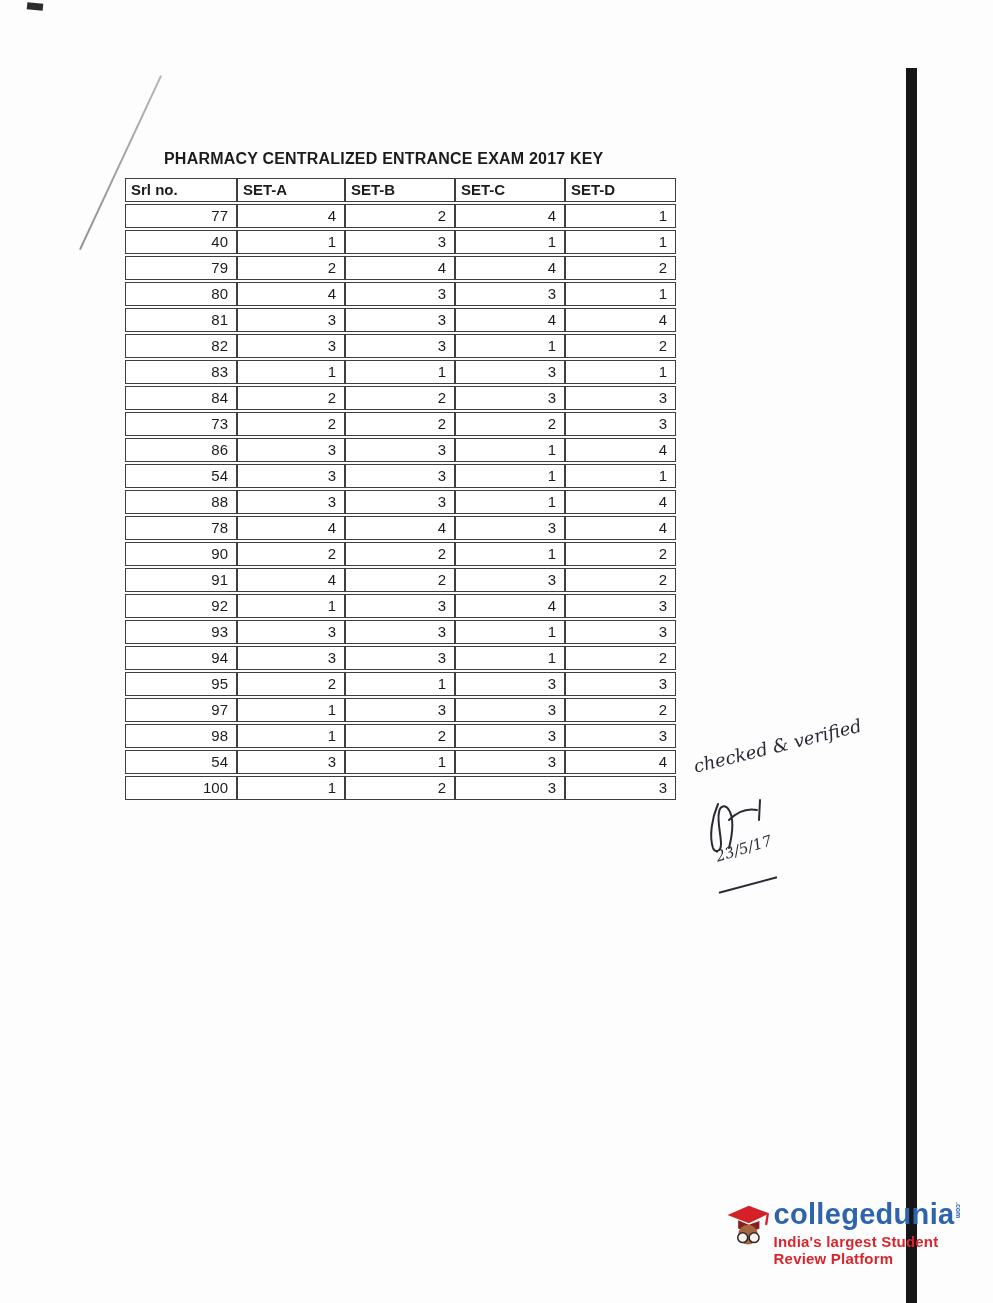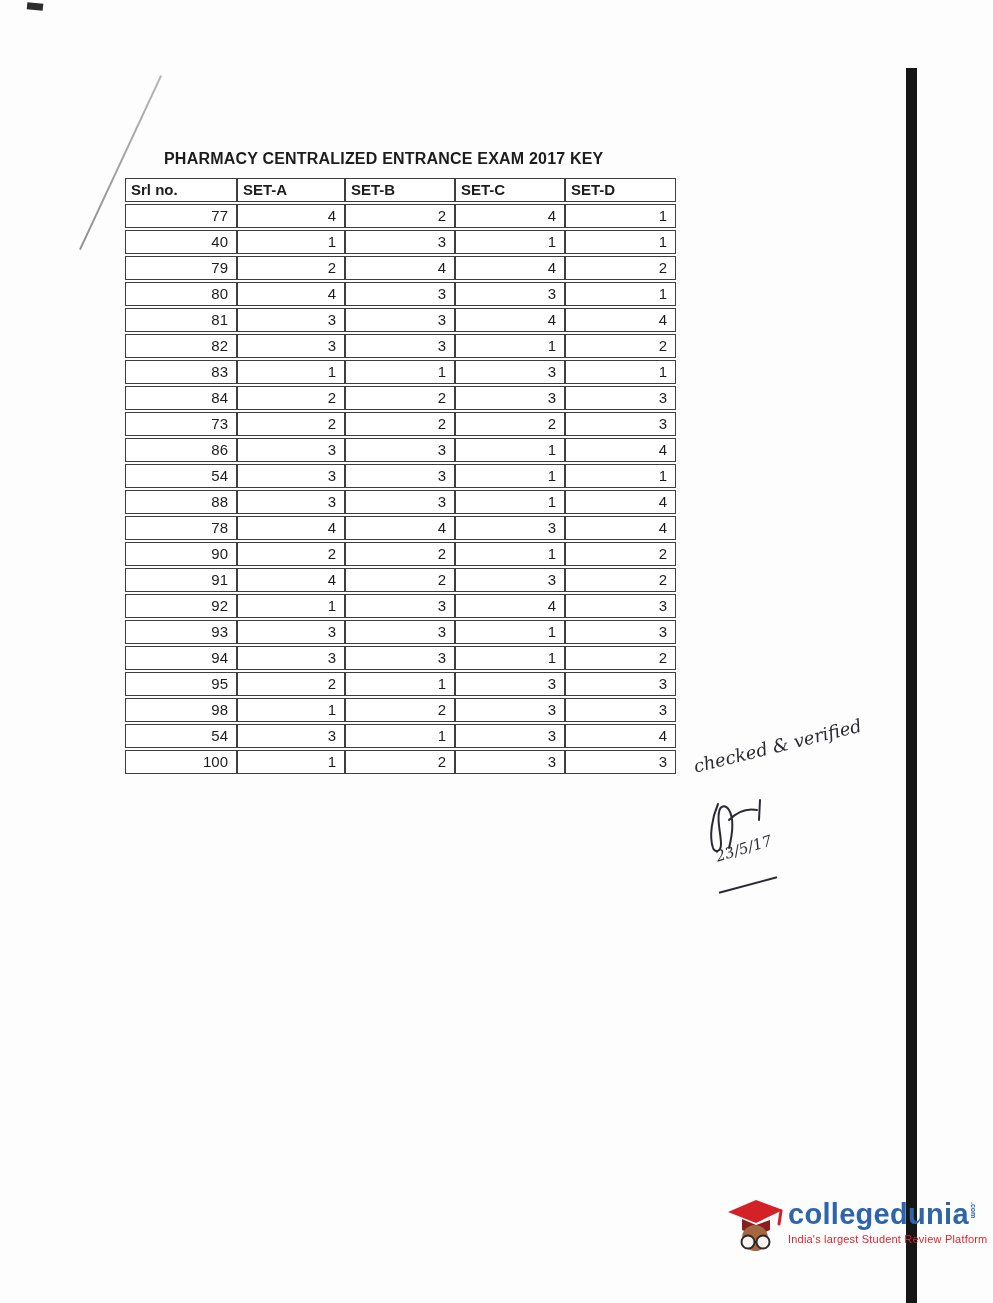--- a/index.html
+++ b/index.html
@@ -93,21 +93,21 @@
   .brand-row { display: flex; align-items: flex-start; }
   .brand-name {
     font-size: 29px; font-weight: 700; color: #2d64ad;
     letter-spacing: 0.3px; line-height: 1;
   }
   .brand-suffix {
     font-size: 7px; color: #2d64ad; font-weight: 700;
     writing-mode: vertical-rl; margin-left: 1px; margin-top: 2px;
   }
   .brand-tagline {
-    font-size: 11px; font-weight: 400; color: #d9262e;
+    font-size: 15px; font-weight: 700; color: #d9262e;
     margin-top: 4px; letter-spacing: 0.2px;
   }
 </style>
 </head>
 <body>
 
 <div class="page">
 
   <div class="diag-line"></div>
   <div class="edge-bar"></div>
@@ -260,20 +260,27 @@
           <td>2</td>
         </tr>
         <tr>
           <td>95</td>
           <td>2</td>
           <td>1</td>
           <td>3</td>
           <td>3</td>
         </tr>
         <tr>
+          <td>97</td>
+          <td>1</td>
+          <td>3</td>
+          <td>3</td>
+          <td>2</td>
+        </tr>
+        <tr>
           <td>98</td>
           <td>1</td>
           <td>2</td>
           <td>3</td>
           <td>3</td>
         </tr>
         <tr>
           <td>54</td>
           <td>3</td>
           <td>1</td>

